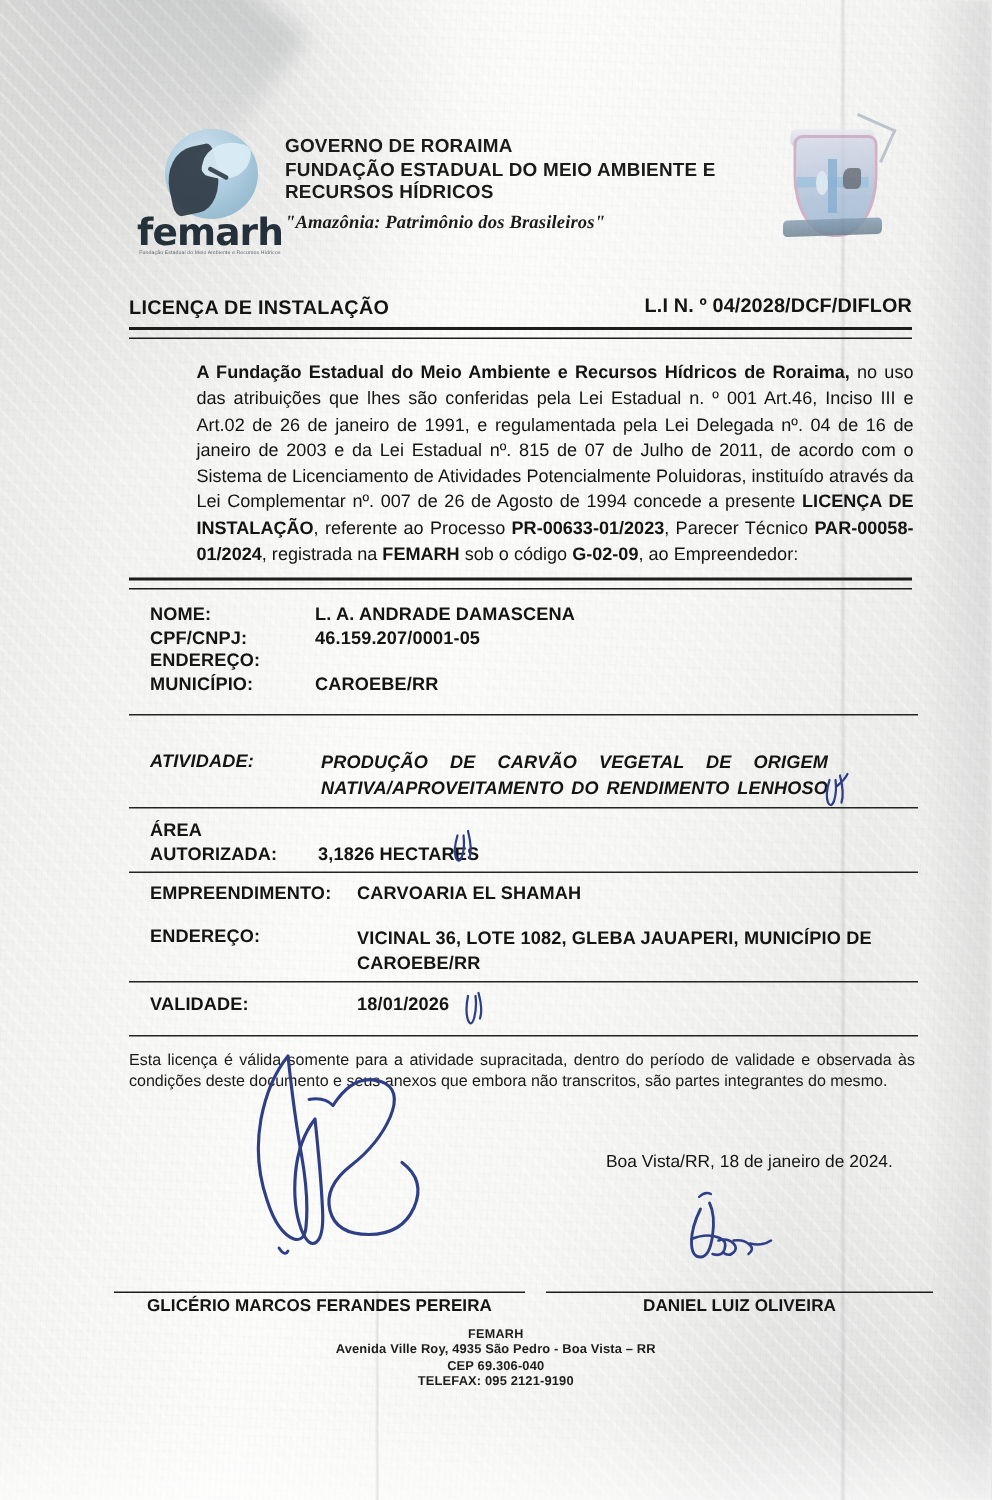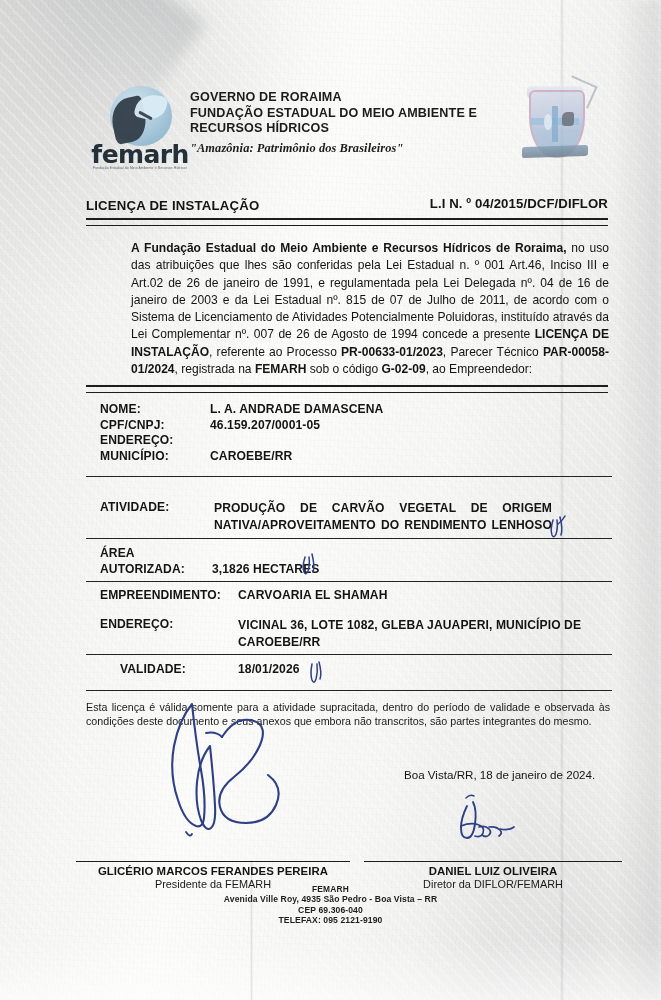--- a/index.html
+++ b/index.html
@@ -242,21 +242,21 @@
         <div class="br-vert"></div>
         <div class="br-drop"></div>
         <div class="br-fig"></div>
         <div class="br-wing"></div>
         <div class="br-ribbon"></div>
       </div>
     </div>
 
     <div id="titlebar">
       <span class="lt">LICENÇA DE INSTALAÇÃO</span>
-      <span class="rt">L.I N. º 04/2015/DCF/DIFLOR</span>
+      <span class="rt">L.I N. º 04/2028/DCF/DIFLOR</span>
       <div class="rule-double"></div>
     </div>
 
     <div id="intro">
       <b>A Fundação Estadual do Meio Ambiente e Recursos Hídricos de Roraima,</b><span> no uso das atribuições que lhes são conferidas pela Lei Estadual n. º 001 Art.46, Inciso III e Art.02 de 26 de janeiro de 1991, e regulamentada pela Lei Delegada nº. 04 de 16 de janeiro de 2003 e da Lei Estadual nº. 815 de 07 de Julho de 2011, de acordo com o Sistema de Licenciamento de Atividades Potencialmente Poluidoras, instituído através da Lei Complementar nº. 007 de 26 de Agosto de 1994 concede a presente </span><b>LICENÇA DE INSTALAÇÃO</b><span>, referente ao Processo </span><b>PR-00633-01/2023</b><span>, Parecer Técnico </span><b>PAR-00058-01/2024</b><span>, registrada na </span><b>FEMARH</b><span> sob o código </span><b>G-02-09</b><span>, ao Empreendedor:</span>
     </div>
 
     <div id="rule-after-intro">
       <div class="rule-double"></div>
     </div>
@@ -271,21 +271,21 @@
       <div class="flabel" style="left:100px;top:31px;">ENDEREÇO:</div>
 
       <div class="flabel" style="left:100px;top:46.5px;">MUNICÍPIO:</div>
       <div class="fvalue" style="left:210px;top:46.5px;">CAROEBE/RR</div>
     </div>
 
     <div style="position:absolute;left:86px;top:476px;width:526px;">
       <div class="rule-single"></div>
     </div>
 
-    <div class="fieldrow" style="left:0;top:500px;width:661px;height:34px;">
+    <div class="fieldrow" style="left:0;top:500px;width:661px;height:34px;font-style:italic;">
       <div class="flabel" style="left:100px;top:0;">ATIVIDADE:</div>
       <div class="fvalue just" style="left:196px;top:0;width:338px;line-height:16.5px;margin-left:18px;">PRODUÇÃO DE CARVÃO VEGETAL DE ORIGEM NATIVA/APROVEITAMENTO DO RENDIMENTO LENHOSO</div>
     </div>
 
     <div style="position:absolute;left:86px;top:538px;width:526px;">
       <div class="rule-single"></div>
     </div>
 
     <div class="fieldrow" style="left:0;top:546px;width:661px;height:32px;">
       <div class="flabel" style="left:100px;top:0;">ÁREA</div>
@@ -305,41 +305,39 @@
     <div class="fieldrow" style="left:0;top:617px;width:661px;height:34px;">
       <div class="flabel" style="left:100px;top:0;">ENDEREÇO:</div>
       <div class="fvalue" style="left:238px;top:0;width:372px;line-height:16.5px;">VICINAL 36, LOTE 1082, GLEBA JAUAPERI, MUNICÍPIO DE CAROEBE/RR</div>
     </div>
 
     <div style="position:absolute;left:86px;top:654px;width:526px;">
       <div class="rule-single"></div>
     </div>
 
     <div class="fieldrow" style="left:0;top:662px;width:661px;height:20px;">
-      <div class="flabel" style="left:100px;top:0;margin-left:20px;">VALIDADE:</div>
+      <div class="flabel" style="left:100px;top:0;">VALIDADE:</div>
       <div class="fvalue" style="left:238px;top:0;">18/01/2026</div>
     </div>
 
     <div style="position:absolute;left:86px;top:690px;width:526px;">
       <div class="rule-single"></div>
     </div>
 
     <div id="closing">Esta licença é válida somente para a atividade supracitada, dentro do período de validade e observada às condições deste documento e seus anexos que embora não transcritos, são partes integrantes do mesmo.</div>
     <div id="datecity">Boa Vista/RR, 18 de janeiro de 2024.</div>
 
     <div class="sigblock" style="left:76px;top:826px;width:274px;">
       <div class="sigline"></div>
       <div class="signame">GLICÉRIO MARCOS FERANDES PEREIRA</div>
-      <div class="sigrole">Presidente da FEMARH</div>
     </div>
 
     <div class="sigblock" style="left:364px;top:826px;width:258px;">
       <div class="sigline"></div>
       <div class="signame">DANIEL LUIZ OLIVEIRA</div>
-      <div class="sigrole">Diretor da DIFLOR/FEMARH</div>
     </div>
 
     <div id="footer">
       <div class="ft1">FEMARH</div>
       <div class="ft2">Avenida Ville Roy, 4935 São Pedro - Boa Vista – RR</div>
       <div class="ft2">CEP 69.306-040</div>
       <div class="ft2">TELEFAX: 095 2121-9190</div>
     </div>
 
   </div>

